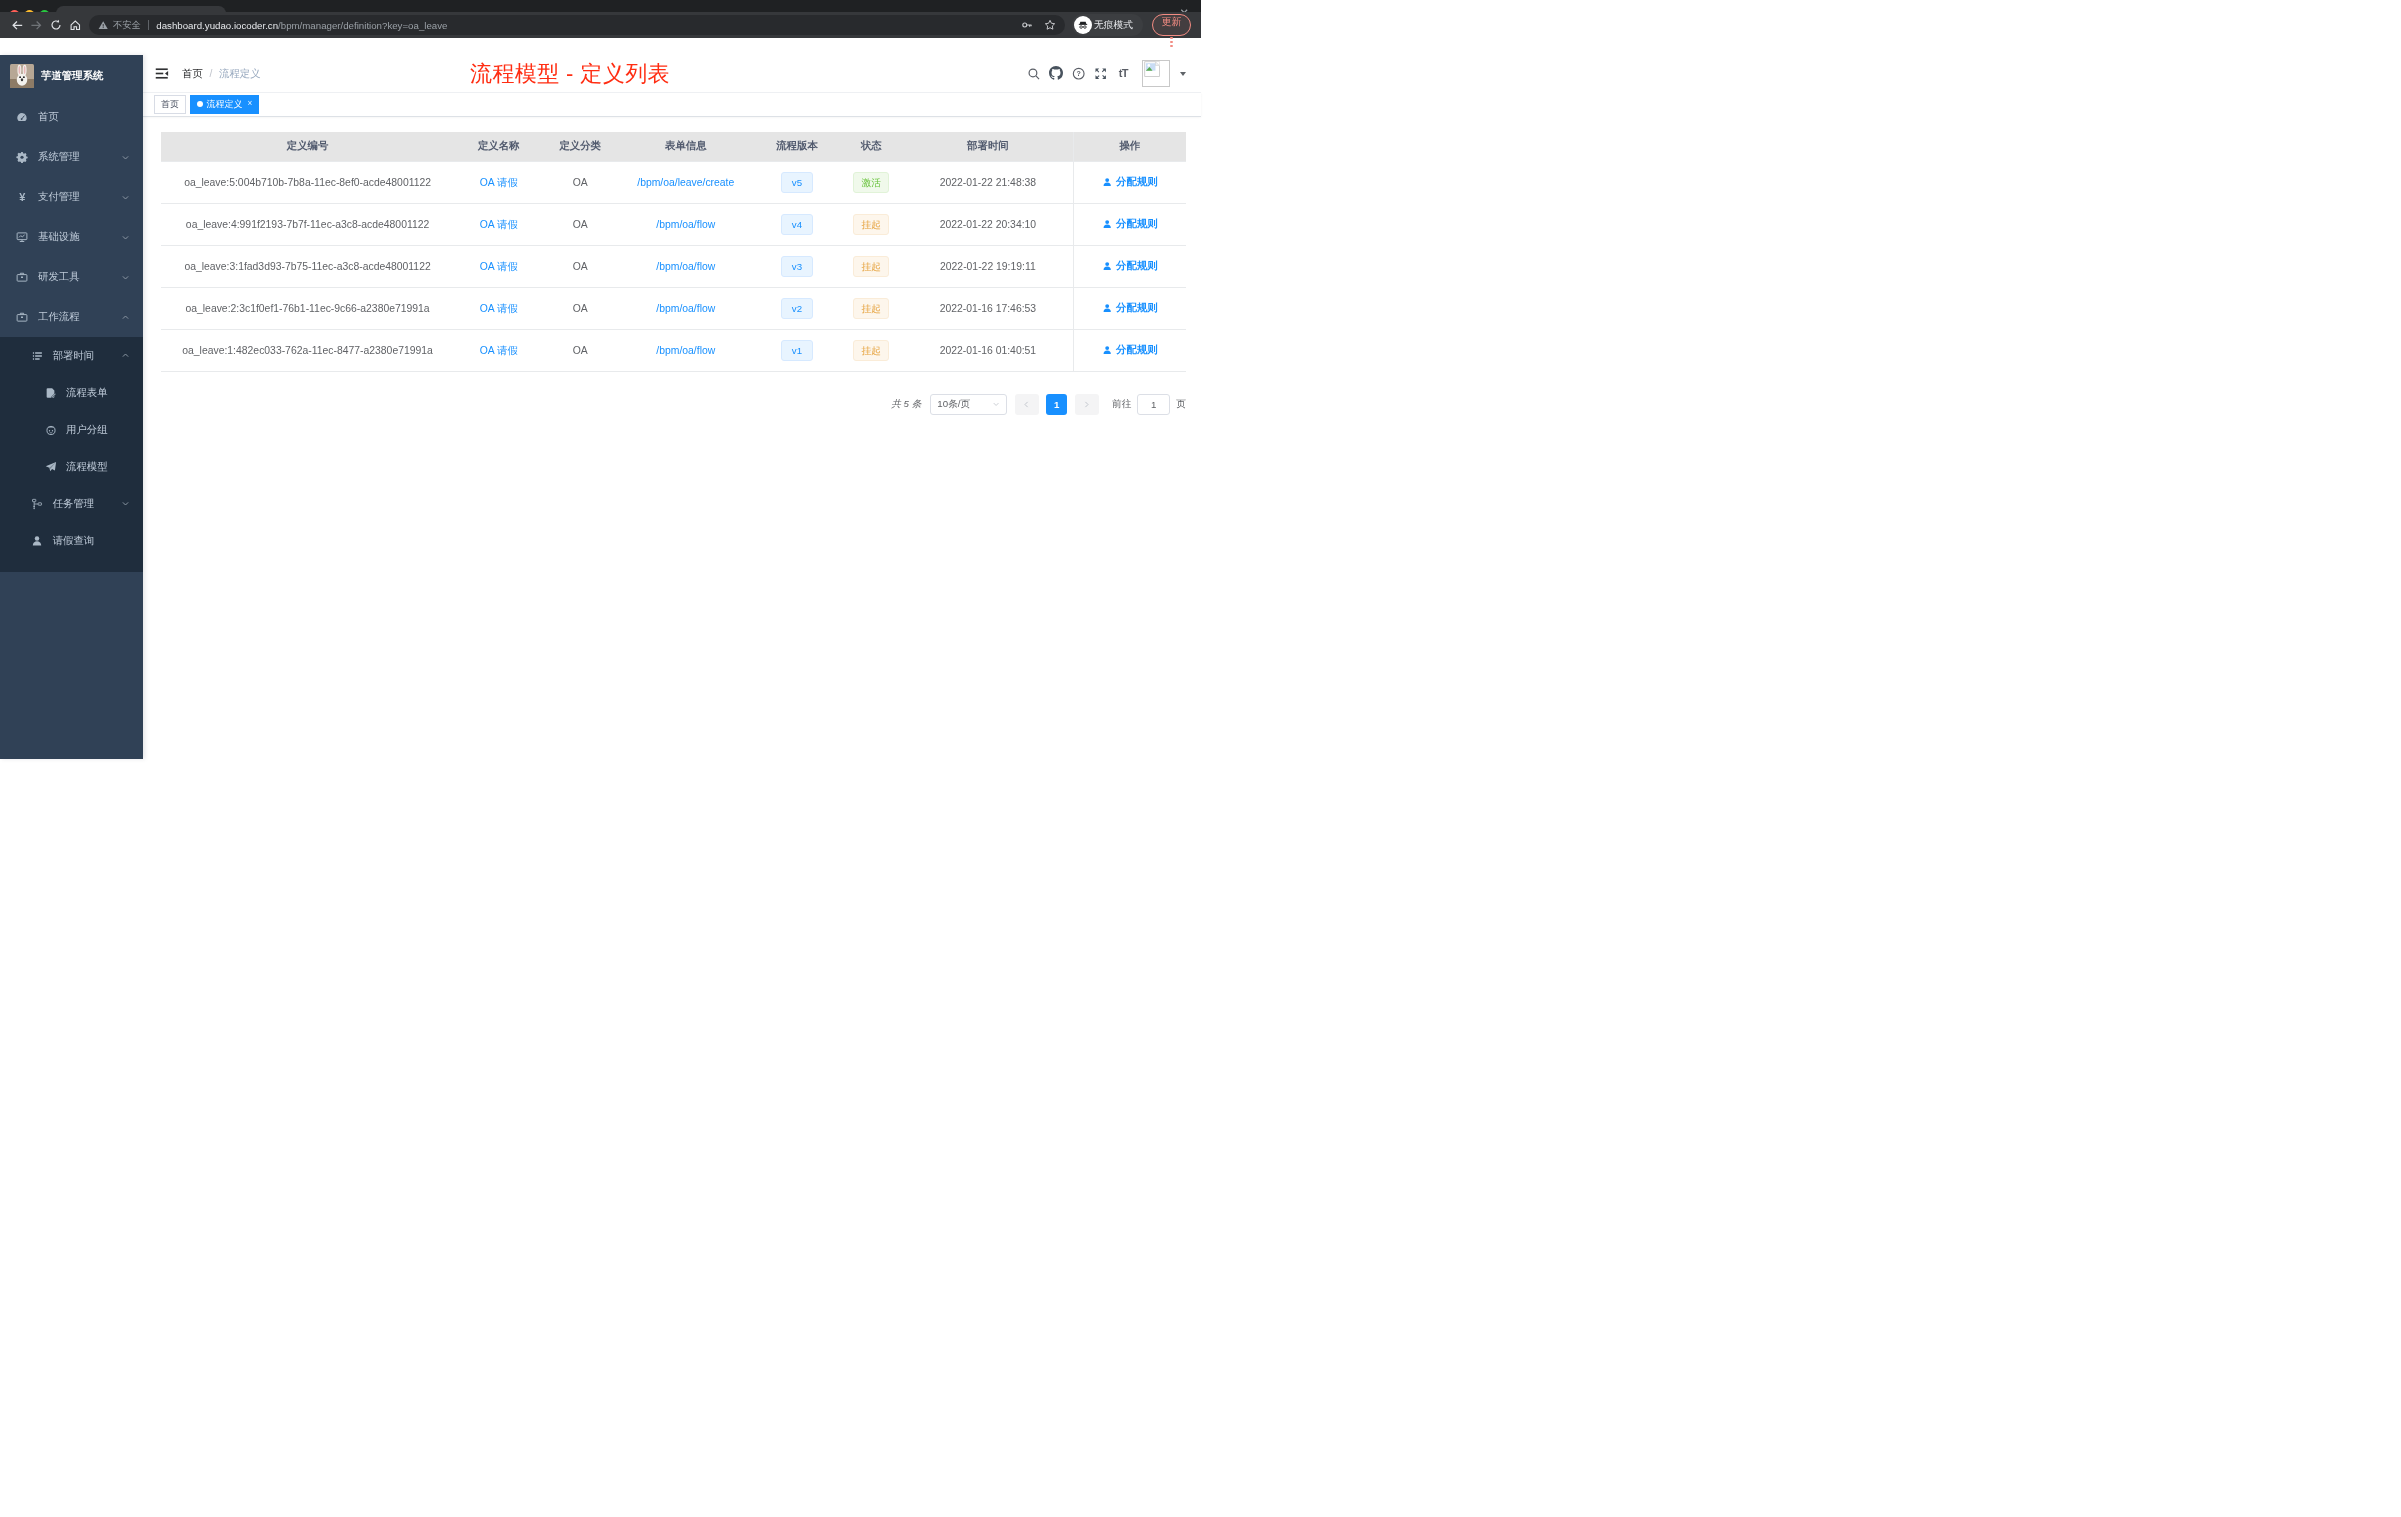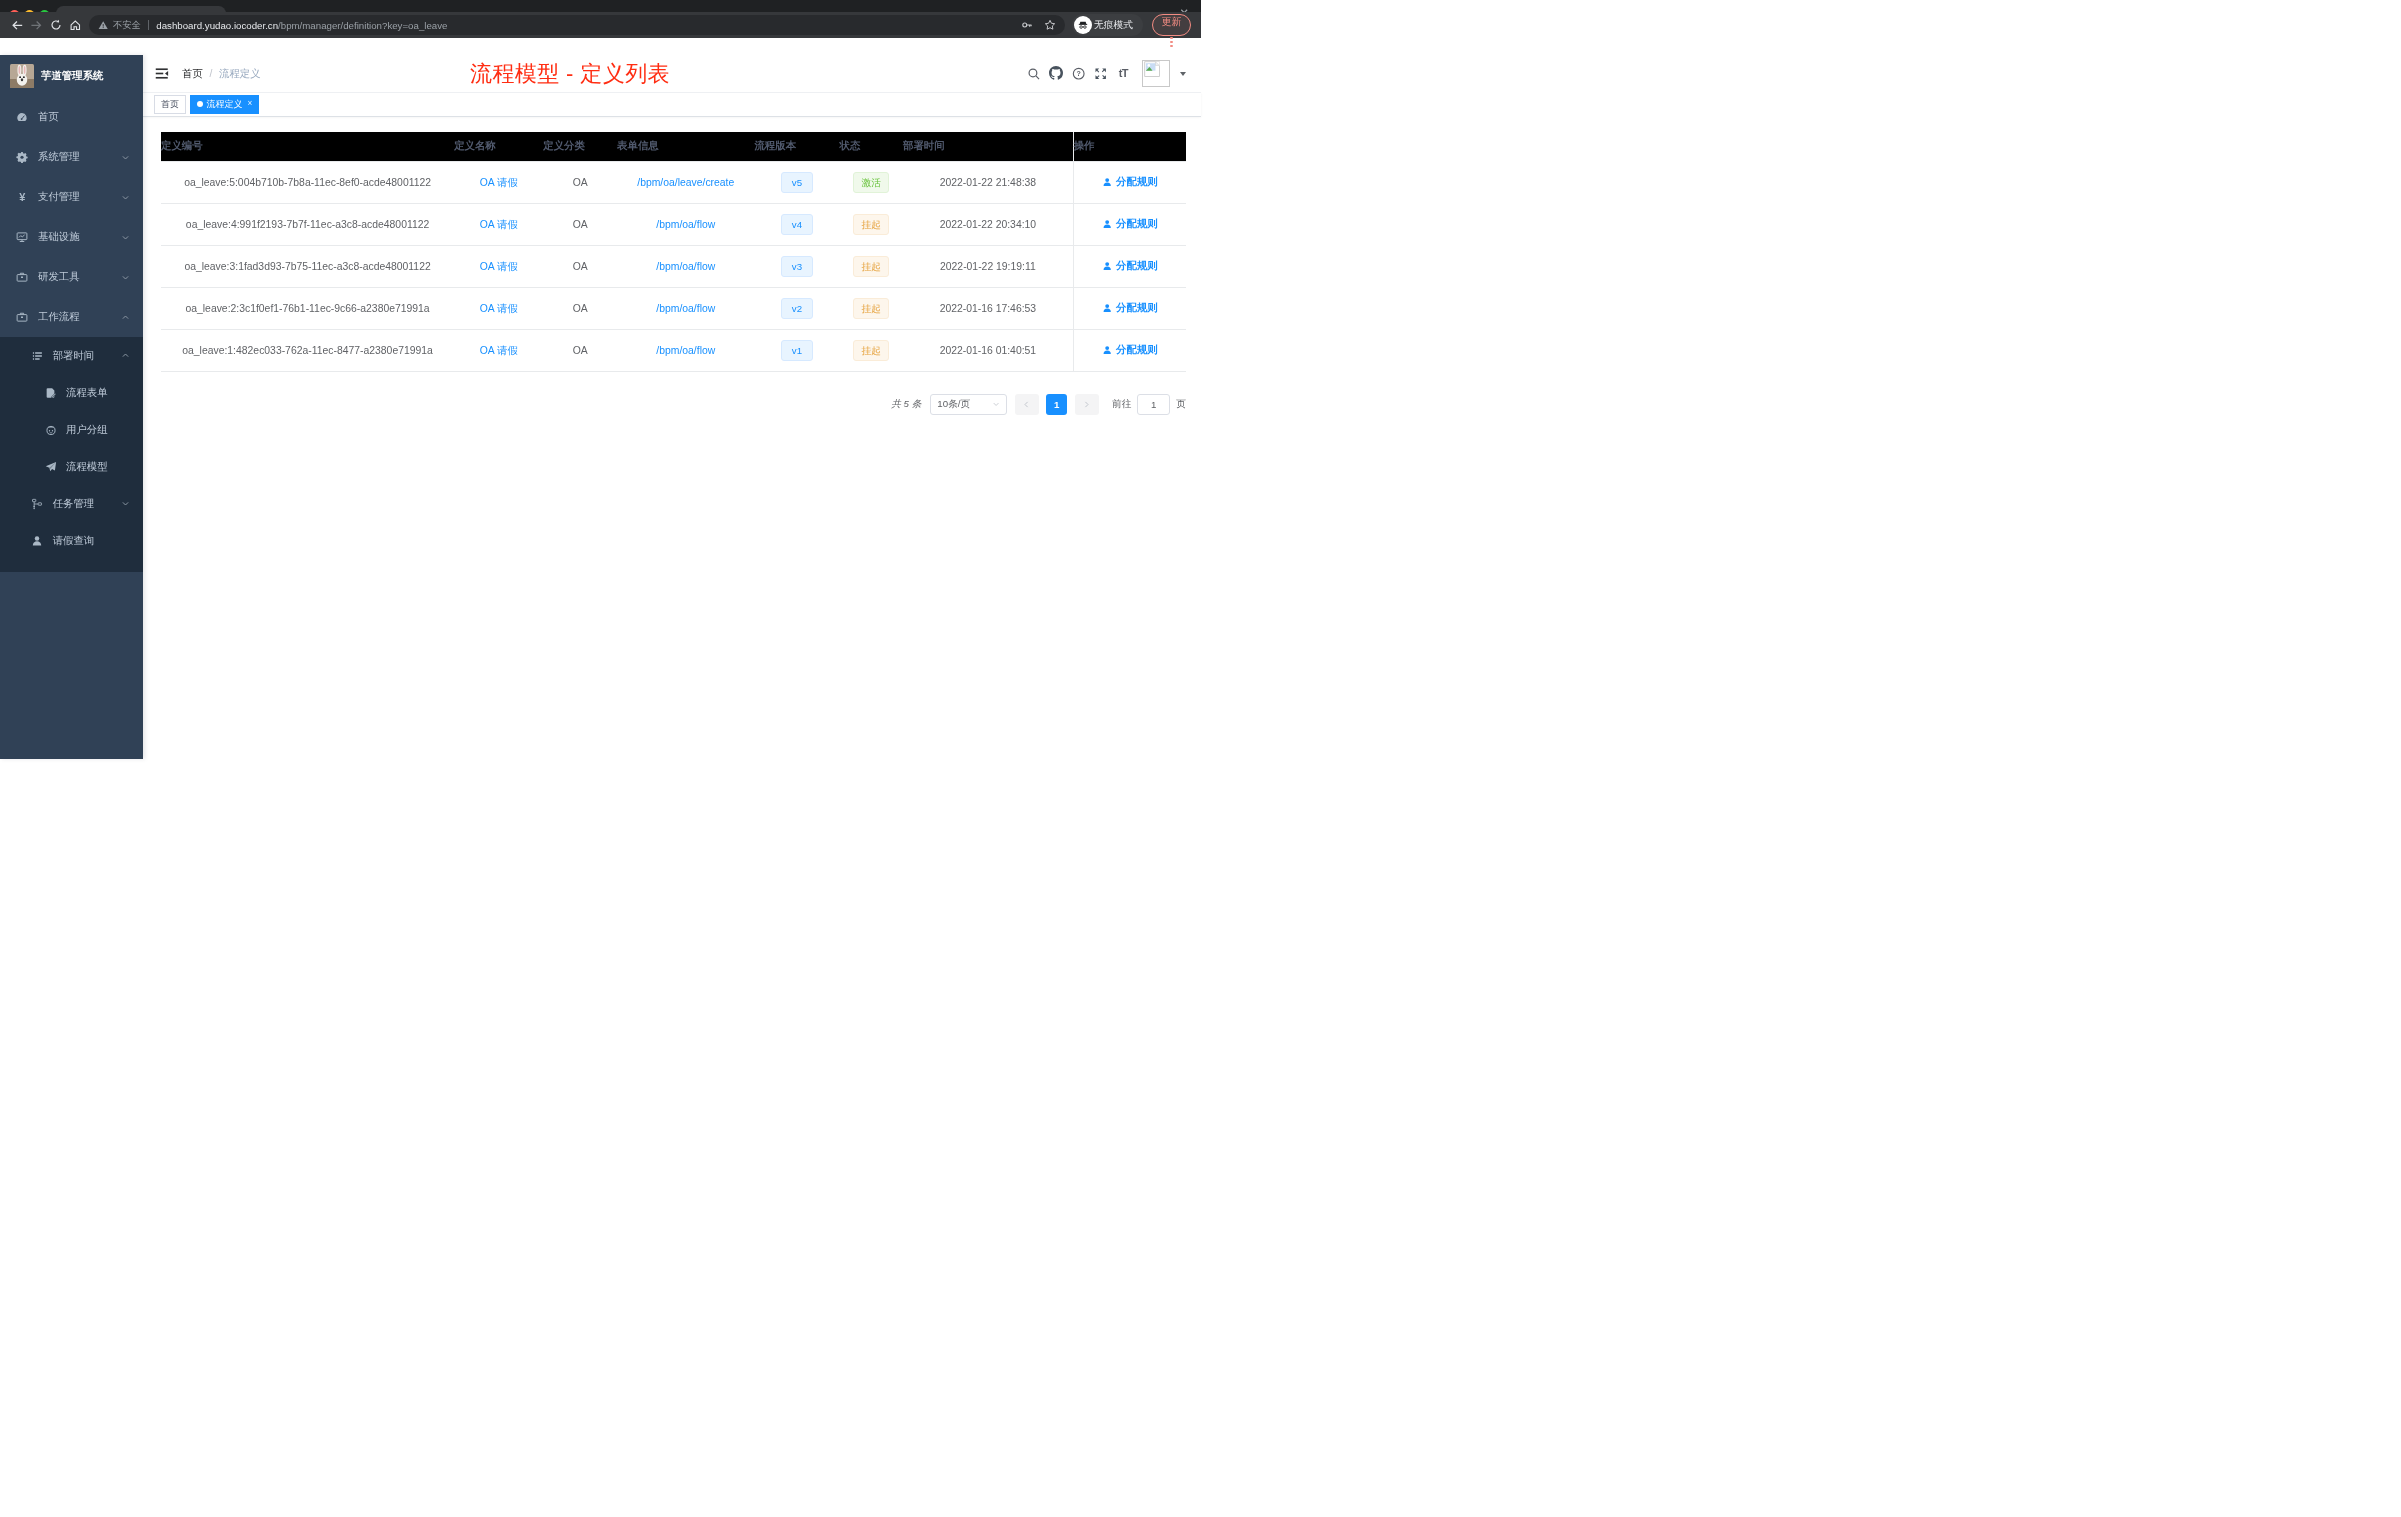--- a/index.html
+++ b/index.html
@@ -65,21 +65,21 @@
   .tags-bar{height:24.5px;background:#fff;border-top:0.7px solid #eef0f3;border-bottom:0.7px solid #dde1e6;box-shadow:0 0.7px 2.2px rgba(0,0,0,.06);display:flex;align-items:center;padding-left:11px;gap:3.7px;position:relative;z-index:2;}
   .tag-item{height:19.3px;line-height:18.6px;border:0.7px solid #d8dce5;background:#fff;color:#495060;font-size:9px;padding:0 6px;cursor:pointer;display:flex;align-items:center;gap:3.7px;}
   .tag-item.active{background:#1890ff;border-color:#1890ff;color:#fff;}
   .tag-dot{width:6px;height:6px;border-radius:50%;background:#fff;display:inline-block;}
   .tag-x{font-size:8.2px;opacity:.9;margin-left:1.5px;}
 
   .annotation{position:absolute;left:327px;top:3.7px;font-size:22px;font-weight:500;color:#ff2d12;white-space:nowrap;z-index:5;letter-spacing:0.4px;}
 
   .content{padding:15px 15px 0 18px;}
   table{width:100%;border-collapse:collapse;table-layout:fixed;}
-  thead th{background:#000000;color:#515a6e;font-size:10.4px;font-weight:700;height:30px;text-align:left;border-bottom:0.7px solid #e8eaec;white-space:nowrap;}
+  thead th{background:#e5e5e5;color:#515a6e;font-size:10.4px;font-weight:700;height:30px;text-align:center;border-bottom:0.7px solid #e8eaec;white-space:nowrap;}
   tbody td{height:42px;color:#606266;font-size:10.4px;text-align:center;border-bottom:0.7px solid #e8eaec;white-space:nowrap;overflow:hidden;}
   .col-action{border-left:0.7px solid #e8eaec;margin-left:48px;}
   td.link, .lnk{color:#1890ff;cursor:pointer;}
   .ver-tag{display:inline-block;background:#e8f4ff;border:0.7px solid #d6e9ff;color:#1890ff;border-radius:3px;font-size:9.7px;padding:4.5px 9.7px;line-height:1;}
   .status-tag{display:inline-block;border-radius:3px;font-size:9.7px;padding:4.5px 7.4px;line-height:1;}
   .status-tag.active{background:#f0f9eb;border:0.7px solid #e1f3d8;color:#67c23a;}
   .status-tag.suspended{background:#fdf6ec;border:0.7px solid #faecd8;color:#e6a23c;}
   .action-link{display:inline-flex;align-items:center;gap:3.7px;color:#1890ff;font-size:10.4px;cursor:pointer;font-weight:bold;}
 
   .pagination{display:flex;align-items:center;justify-content:flex-end;margin-top:22px;font-size:9.7px;color:#606266;}

